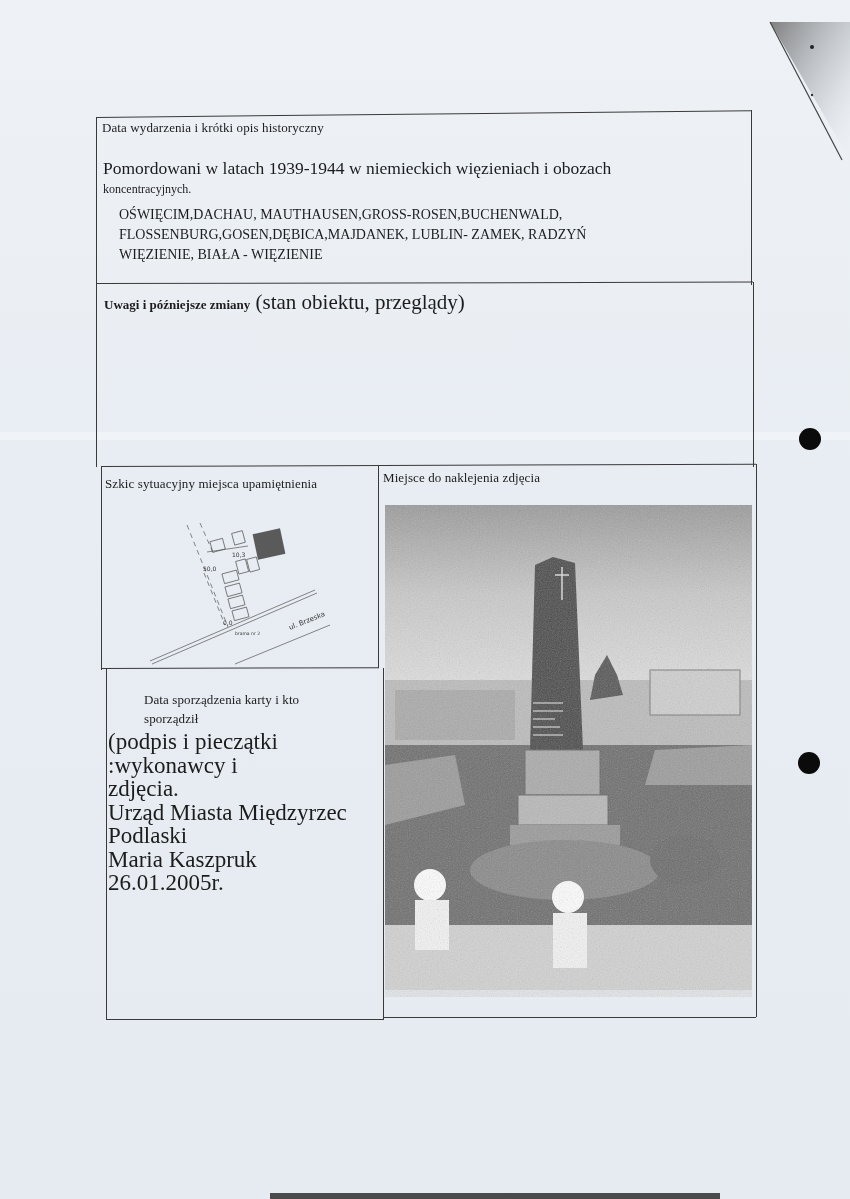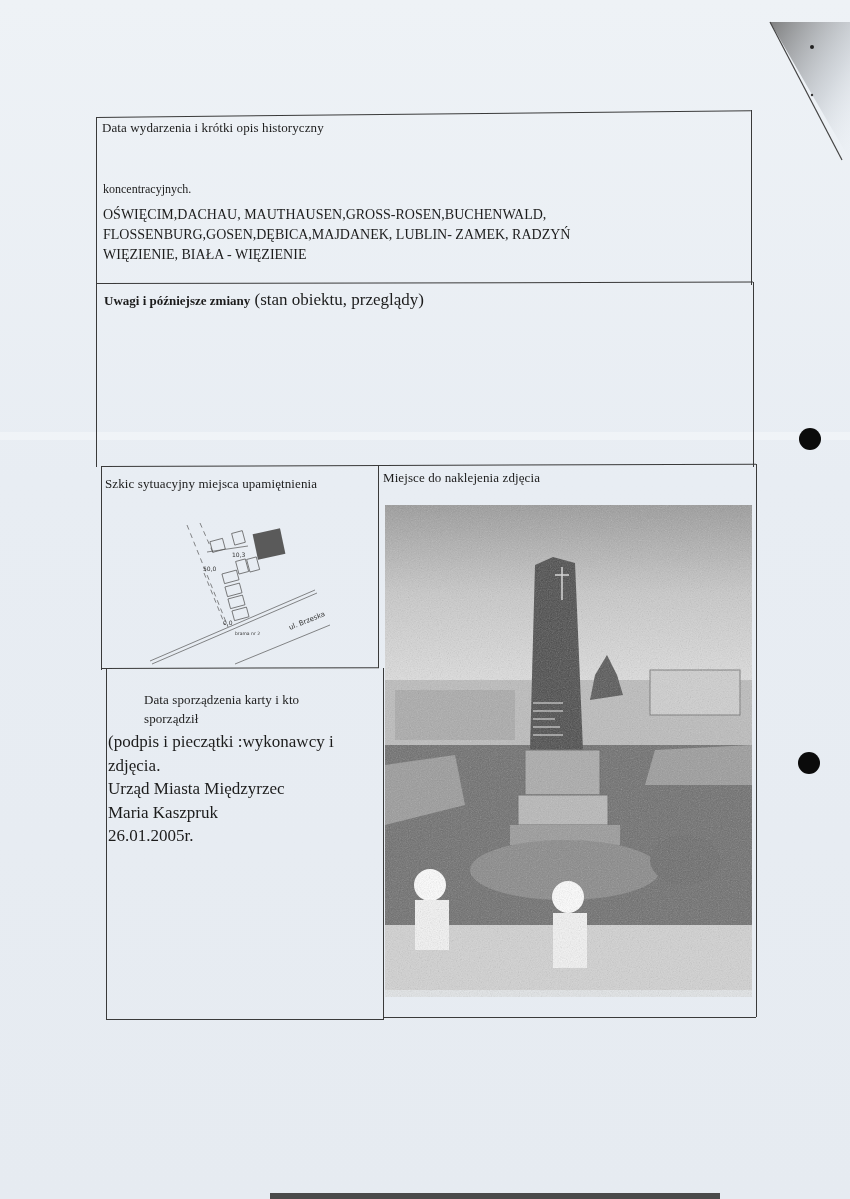--- a/index.html
+++ b/index.html
@@ -13,38 +13,38 @@
       background: linear-gradient(180deg, #eef2f6 0%, #e8edf3 40%, #e6ebf1 100%); }
     .scan-band { position: absolute; left: 0; width: 850px; height: 8px; background: rgba(255,255,255,0.35); }
 
     
     .corner-fold { position: absolute; right: 0; top: 0; width: 110px; height: 170px; }
 
     
     .punch-hole { position: absolute; width: 22px; height: 22px; border-radius: 50%; background: #0b0b0b; }
     .border-line { position: absolute; background: #3a3a3a; }
     .label-bold { font-weight: normal; font-size: 13px; letter-spacing: 0.1px; }
-    .txt-caps { font-size: 14px; line-height: 20px; }
+    .txt-caps { font-size: 14px; line-height: 20px; margin-left: 16px; }
 
     .sec1-label { position: absolute; left: 102px; top: 120px; }
     .sec1-line1 { position: absolute; left: 103px; top: 158px; font-size: 17.5px; }
     .sec1-line2 { position: absolute; left: 103px; top: 182px; font-size: 12px; }
     .sec1-caps { position: absolute; left: 103px; top: 205px; width: 640px; }
 
     .sec2-label { position: absolute; left: 104px; top: 290px; font-size: 13px; }
     .sec2-label .bold { font-weight: bold; margin-top: 38px; }
-    .sec2-label .reg { font-size: 17px; }
+    .sec2-label .reg { font-size: 21px; }
 
     .sketch-label { position: absolute; left: 105px; top: 474px; width: 260px; line-height: 19px; }
     .photo-label { position: absolute; left: 383px; top: 470px; }
 
     .sketch { position: absolute; left: 140px; top: 515px; width: 200px; height: 150px; }
 
     .record-label { position: absolute; left: 108px; top: 690px; width: 265px; line-height: 19px; padding-left: 36px; }
-    .record-lines { position: absolute; left: 108px; top: 730px; width: 275px; font-size: 17px; line-height: 23.5px; }
+    .record-lines { position: absolute; left: 108px; top: 730px; width: 275px; font-size: 23px; line-height: 23.5px; }
 
     .photo { position: absolute; left: 385px; top: 505px; width: 367px; height: 492px; overflow: hidden; }
     .bottom-strip { position: absolute; left: 270px; top: 1193px; width: 450px; height: 6px; background: #4a4a4a; }
   </style>
 </head>
 <body>
 
 <div class="page">
   <div class="scan-band" style="top:432px"></div>
 
@@ -82,20 +82,21 @@
     <div class="border-line" style="left:101px; top:668px; width:278px; height:1px; transform:rotate(-0.15deg); transform-origin:left;"></div>
 
     <div class="border-line" style="left:378px; top:466px; width:1px; height:202px;"></div>
     <div class="border-line" style="left:383px; top:668px; width:1px; height:351px;"></div>
 
     <div class="border-line" style="left:106px; top:1019px; width:278px; height:1px;"></div>
     <div class="border-line" style="left:383px; top:1017px; width:373px; height:1px;"></div>
   </div>
 
   <div class="sec1-label label-bold">Data wydarzenia i krótki opis historyczny</div>
+  <div class="sec1-line1">Pomordowani w latach 1939-1944 w niemieckich więzieniach i obozach</div>
   <div class="sec1-line2">koncentracyjnych.</div>
   <div class="sec1-caps txt-caps">
     <div>OŚWIĘCIM,DACHAU, MAUTHAUSEN,GROSS-ROSEN,BUCHENWALD,</div>
     <div>FLOSSENBURG,GOSEN,DĘBICA,MAJDANEK, LUBLIN- ZAMEK, RADZYŃ</div>
     <div>WIĘZIENIE, BIAŁA - WIĘZIENIE</div>
   </div>
 
   <div class="sec2-label">
     <span class="bold">Uwagi i późniejsze zmiany</span><span class="reg"> (stan obiektu, przeglądy)</span>
   </div>
@@ -188,18 +189,19 @@
   </svg>
 
   <div class="record-label label-bold">
     <div>Data sporządzenia karty i kto</div>
     <div>sporządził</div>
   </div>
   <div class="record-lines">
     <div>(podpis i pieczątki :wykonawcy i</div>
     <div>zdjęcia.</div>
     <div>Urząd Miasta Międzyrzec</div>
+    <div>Podlaski</div>
     <div>Maria Kaszpruk</div>
     <div>26.01.2005r.</div>
   </div>
 
   <div class="bottom-strip"></div>
 </div>
 
 </body></html>

